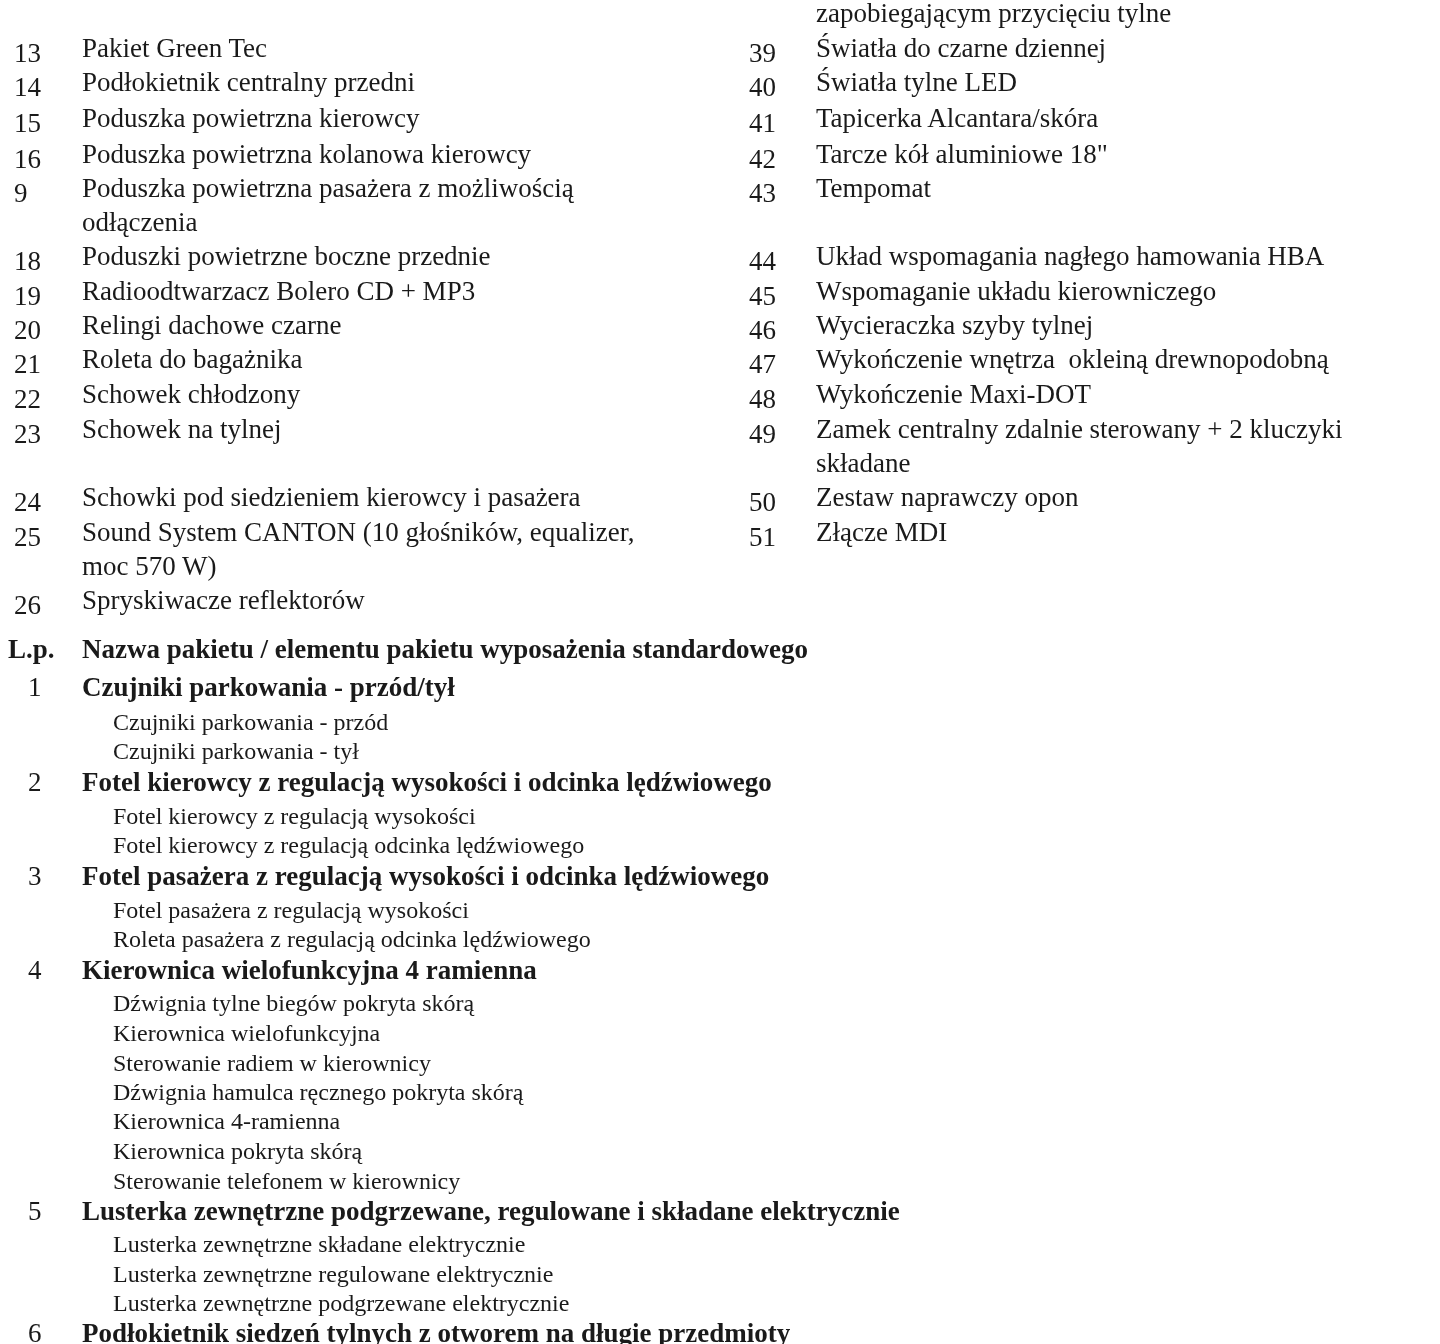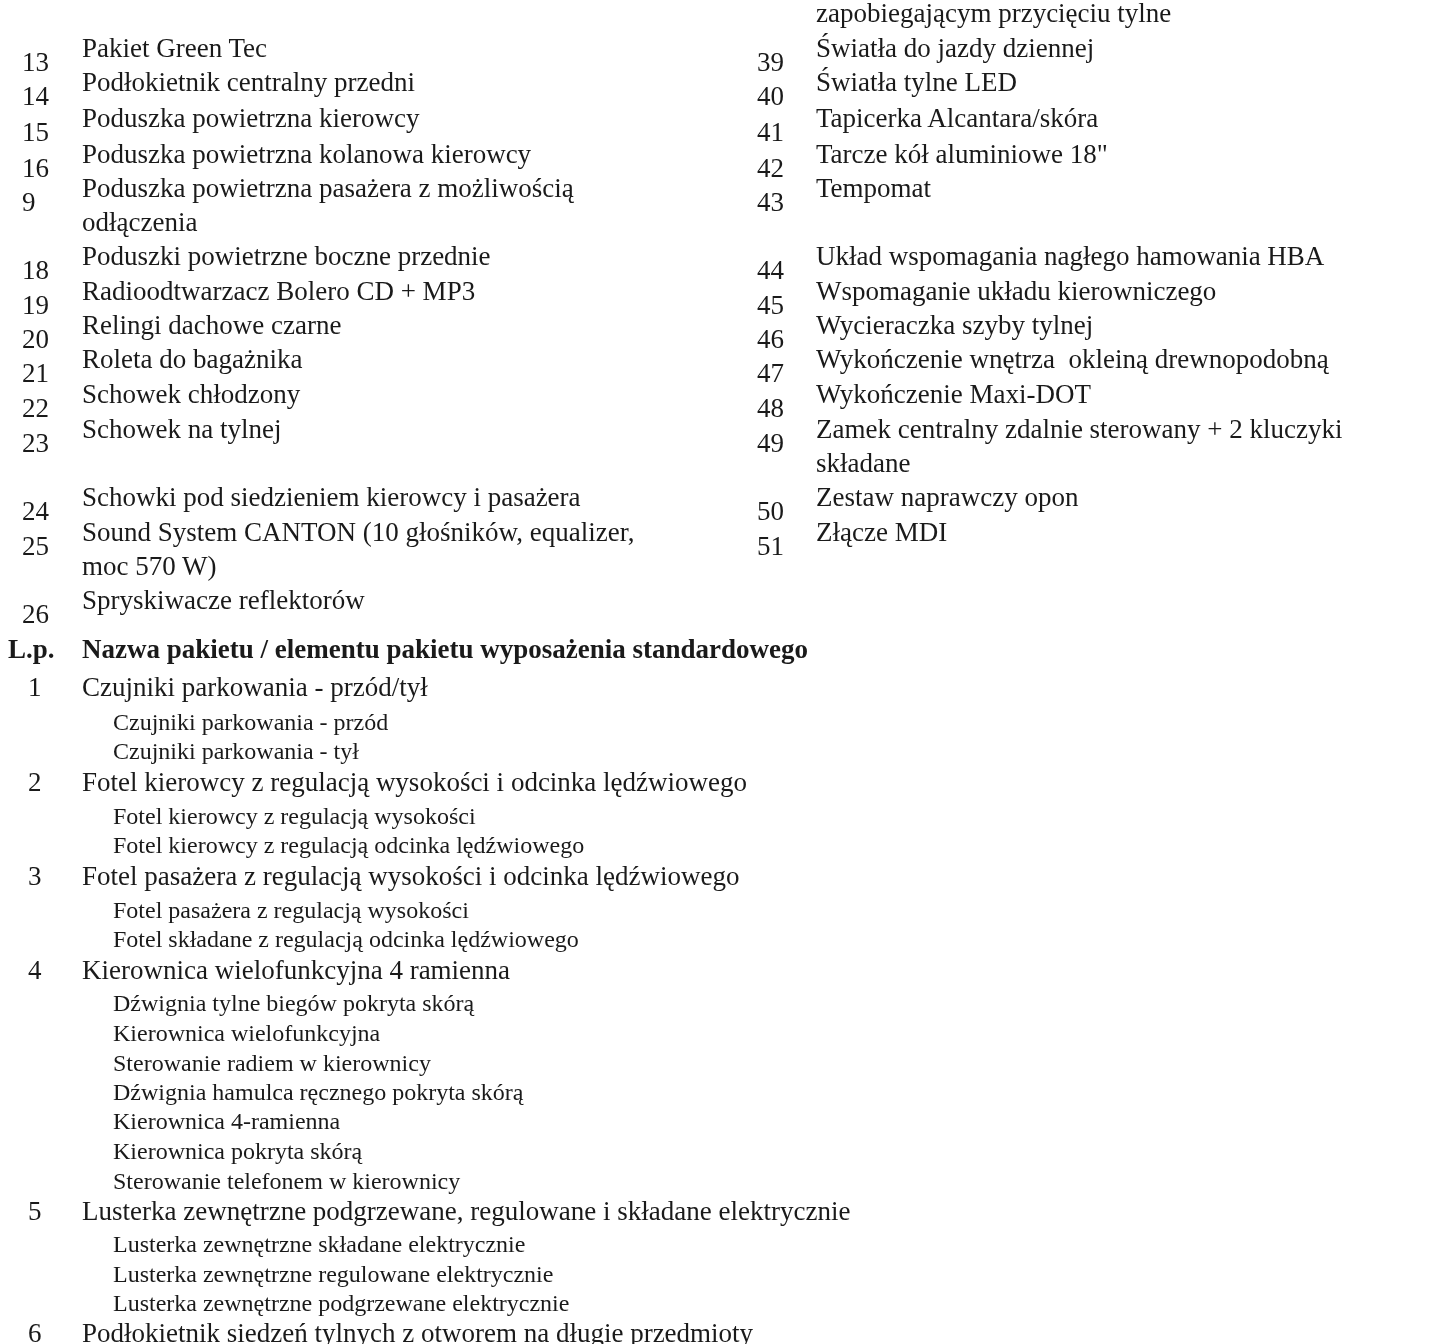--- a/index.html
+++ b/index.html
@@ -31,22 +31,21 @@
 
     .row {
       position: absolute;
       font-size: 27px;
       line-height: 34px;
       white-space: nowrap;
     }
     .row .num {
       position: absolute;
       left: 0;
-      top: 14px;
-      margin-left: 8px;
+      top: 5px;
     }
     .row .txt {
       position: absolute;
       top: 0;
       text-align: right;
     }
     .col-left .row .num { left: 14px; }
     .col-left .row .txt { left: 82px; }
     .col-right .row .num { left: 14px; }
     .col-right .row .txt { left: 81px; }
@@ -75,21 +74,21 @@
     .hdr-lp { left: 8px; }
     .hdr-name { left: 82px; }
 
     .pkg {
       position: absolute;
       font-size: 27px;
       line-height: 34px;
       white-space: nowrap;
     }
     .pkg .pnum { position: absolute; left: 28px; top: 0; }
-    .pkg .ptxt { position: absolute; left: 82px; top: 0; }
+    .pkg .ptxt { position: absolute; left: 82px; top: 0; font-weight: bold; }
 
     .sub {
       position: absolute;
       left: 113px;
       font-size: 24px;
       line-height: 29px;
       white-space: nowrap;
     }
   </style>
 </head>
@@ -155,21 +154,21 @@
     <div class="row" style="top:583px">
       <span class="num">26</span>
       <span class="txt">Spryskiwacze reflektorów</span>
     </div>
   </div>
 
   <div class="col col-right">
     <div class="cont-line" style="top:-4px; left:81px">zapobiegającym przycięciu tylne</div>
     <div class="row" style="top:31px">
       <span class="num">39</span>
-      <span class="txt">Światła do jazdy dziennej</span>
+      <span class="txt">Światła do czarne dziennej</span>
     </div>
     <div class="row" style="top:65px">
       <span class="num">40</span>
       <span class="txt">Światła tylne LED</span>
     </div>
     <div class="row" style="top:101px">
       <span class="num">41</span>
       <span class="txt">Tapicerka Alcantara/skóra</span>
     </div>
     <div class="row" style="top:137px">
@@ -231,21 +230,21 @@
       <span class="ptxt">Fotel kierowcy z regulacją wysokości i odcinka lędźwiowego</span>
     </div>
     <div class="sub" style="top:172px">Fotel kierowcy z regulacją wysokości</div>
     <div class="sub" style="top:201px">Fotel kierowcy z regulacją odcinka lędźwiowego</div>
 
     <div class="pkg" style="top:229px">
       <span class="pnum">3</span>
       <span class="ptxt">Fotel pasażera z regulacją wysokości i odcinka lędźwiowego</span>
     </div>
     <div class="sub" style="top:266px">Fotel pasażera z regulacją wysokości</div>
-    <div class="sub" style="top:295px">Fotel składane z regulacją odcinka lędźwiowego</div>
+    <div class="sub" style="top:295px">Roleta pasażera z regulacją odcinka lędźwiowego</div>
 
     <div class="pkg" style="top:323px">
       <span class="pnum">4</span>
       <span class="ptxt">Kierownica wielofunkcyjna 4 ramienna</span>
     </div>
     <div class="sub" style="top:359px">Dźwignia tylne biegów pokryta skórą</div>
     <div class="sub" style="top:389px">Kierownica wielofunkcyjna</div>
     <div class="sub" style="top:419px">Sterowanie radiem w kierownicy</div>
     <div class="sub" style="top:448px">Dźwignia hamulca ręcznego pokryta skórą</div>
     <div class="sub" style="top:477px">Kierownica 4-ramienna</div>

